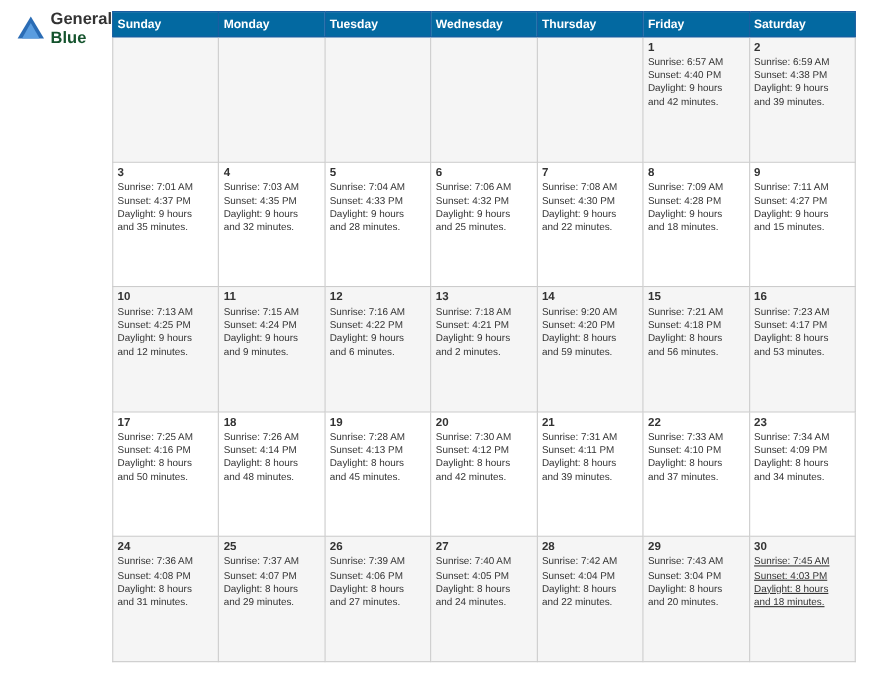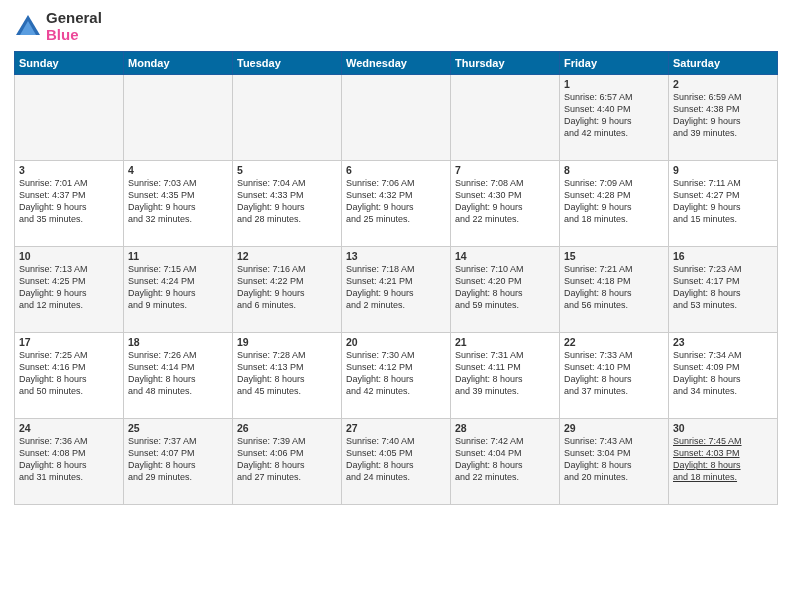--- a/index.html
+++ b/index.html
@@ -8,21 +8,21 @@
       background: #fff;
       width: 792px;
       height: 612px;
       overflow: hidden;
     }
     .page {
       width: 792px;
       height: 612px;
       padding: 10px 14px 10px 14px;
       display: flex;
-      flex-direction: column;
+      flex-direction: row;
     }
     .header {
       display: flex;
       justify-content: space-between;
       align-items: flex-start;
       margin-bottom: 8px;
     }
     .logo {
       display: flex;
       align-items: center;
@@ -34,21 +34,21 @@
       line-height: 1.1;
     }
     .logo-general {
       font-size: 15px;
       font-weight: bold;
       color: #333;
     }
     .logo-blue {
       font-size: 15px;
       font-weight: bold;
-      color: #ec4899;
+      color: #14532d;
     }
     .logo-icon {
       width: 28px;
       height: 28px;
     }
     .title-block {
       text-align: right;
     }
     .month-title {
       font-size: 30px;
@@ -188,21 +188,21 @@
 Daylight: 9 hours
 and 9 minutes.</span></td>
           <td><span class="day-num">12</span><span class="day-info" style="white-space: pre-line;">Sunrise: 7:16 AM
 Sunset: 4:22 PM
 Daylight: 9 hours
 and 6 minutes.</span></td>
           <td><span class="day-num">13</span><span class="day-info" style="white-space: pre-line;">Sunrise: 7:18 AM
 Sunset: 4:21 PM
 Daylight: 9 hours
 and 2 minutes.</span></td>
-          <td><span class="day-num">14</span><span class="day-info" style="white-space: pre-line;">Sunrise: 7:10 AM
+          <td><span class="day-num">14</span><span class="day-info" style="white-space: pre-line;">Sunrise: 9:20 AM
 Sunset: 4:20 PM
 Daylight: 8 hours
 and 59 minutes.</span></td>
           <td><span class="day-num">15</span><span class="day-info" style="white-space: pre-line;">Sunrise: 7:21 AM
 Sunset: 4:18 PM
 Daylight: 8 hours
 and 56 minutes.</span></td>
           <td><span class="day-num">16</span><span class="day-info" style="white-space: pre-line;">Sunrise: 7:23 AM
 Sunset: 4:17 PM
 Daylight: 8 hours

